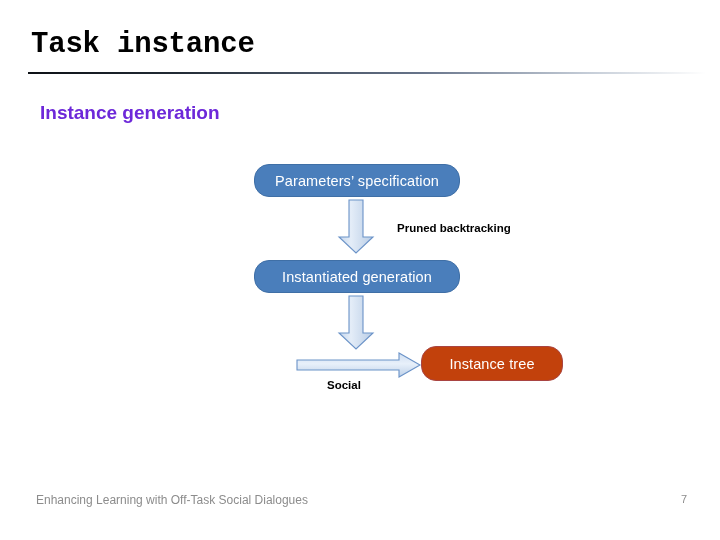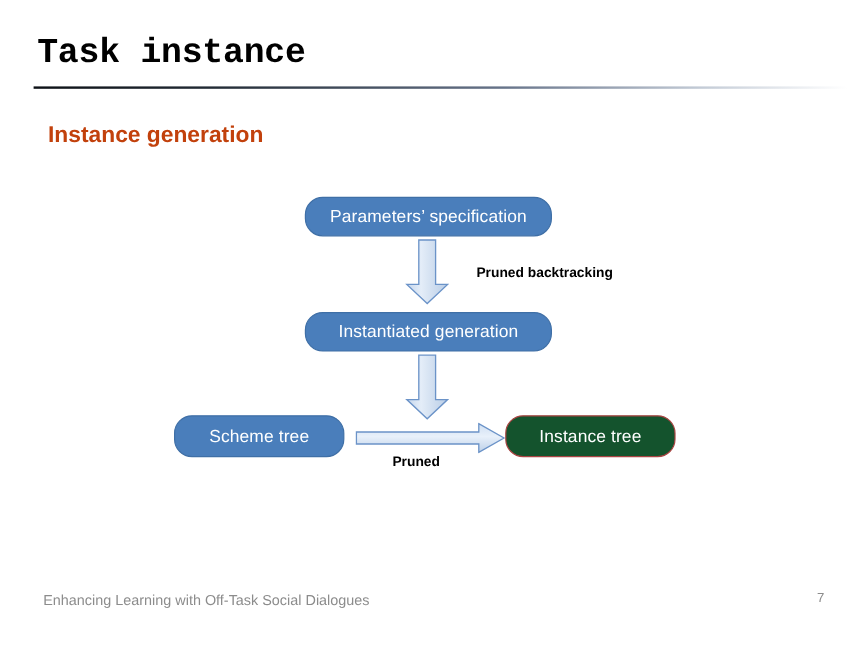--- a/index.html
+++ b/index.html
@@ -44,21 +44,21 @@
     background: linear-gradient(to right, #0d1116 0%, #222b35 22%, #67748a 58%, #c3cbd6 82%, #ffffff 100%);
   }
 
   
   .section-heading {
     position: absolute;
     left: 40px;
     top: 102px;
     font-size: 19px;
     font-weight: bold;
-    color: #c2410c;
+    color: #6d28d9;
     white-space: nowrap;
   }
 
   
   .node-box {
     position: absolute;
     display: flex;
     align-items: center;
     justify-content: center;
     border-radius: 15px;
@@ -68,21 +68,21 @@
     text-align: center;
     box-sizing: border-box;
     white-space: nowrap;
     letter-spacing: 0.1px;
   }
   .node-blue {
     background: #4a7ebb;
     border: 1px solid #3f6fa6;
   }
   .node-red {
-    background: #14532d;
+    background: #c2410c;
     border: 1px solid #a94442;
   }
 
   #box-params      { left: 254px; top: 164px; width: 206px; height: 33px; }
   #box-instparams  { left: 254px; top: 260px; width: 206px; height: 33px; }
   #box-scheme      { left: 145px; top: 346px; width: 142px; height: 35px; }
   #box-instance    { left: 421px; top: 346px; width: 142px; height: 35px; }
 
   
   .arrow {
@@ -156,35 +156,34 @@
         <linearGradient id="gradDown2" x1="0" y1="0" x2="1" y2="0">
           <stop offset="0%" stop-color="#c5d6ec"></stop>
           <stop offset="35%" stop-color="#e4edf8"></stop>
           <stop offset="100%" stop-color="#b9cde6"></stop>
         </linearGradient>
       </defs>
       <polygon points="14,1 28,1 28,38 38,38 21,54 4,38 14,38" fill="url(#gradDown2)" stroke="#6b93c8" stroke-width="1.1"></polygon>
     </svg>
   </div>
 
-  <div class="node-box node-blue" id="box-scheme">Scheme tree</div>
 
   <div class="arrow" id="arrow-right-1">
     <svg width="126" height="26" viewBox="0 0 126 26" xmlns="http://www.w3.org/2000/svg">
       <defs>
         <linearGradient id="gradRight1" x1="0" y1="0" x2="0" y2="1">
           <stop offset="0%" stop-color="#cfdff2"></stop>
           <stop offset="45%" stop-color="#e8f0fa"></stop>
           <stop offset="100%" stop-color="#bcd0e8"></stop>
         </linearGradient>
       </defs>
       <polygon points="1,8 103,8 103,1 124,13 103,25 103,18 1,18" fill="url(#gradRight1)" stroke="#6b93c8" stroke-width="1.1"></polygon>
     </svg>
   </div>
 
-  <div class="edge-label" id="label-combine">Pruned</div>
+  <div class="edge-label" id="label-combine">Social</div>
 
   <div class="node-box node-red" id="box-instance">Instance tree</div>
 
   <div class="footer-text">Enhancing Learning with Off-Task Social Dialogues</div>
   <div class="footer-page">7</div>
 
 </div>
 
 </body></html>

